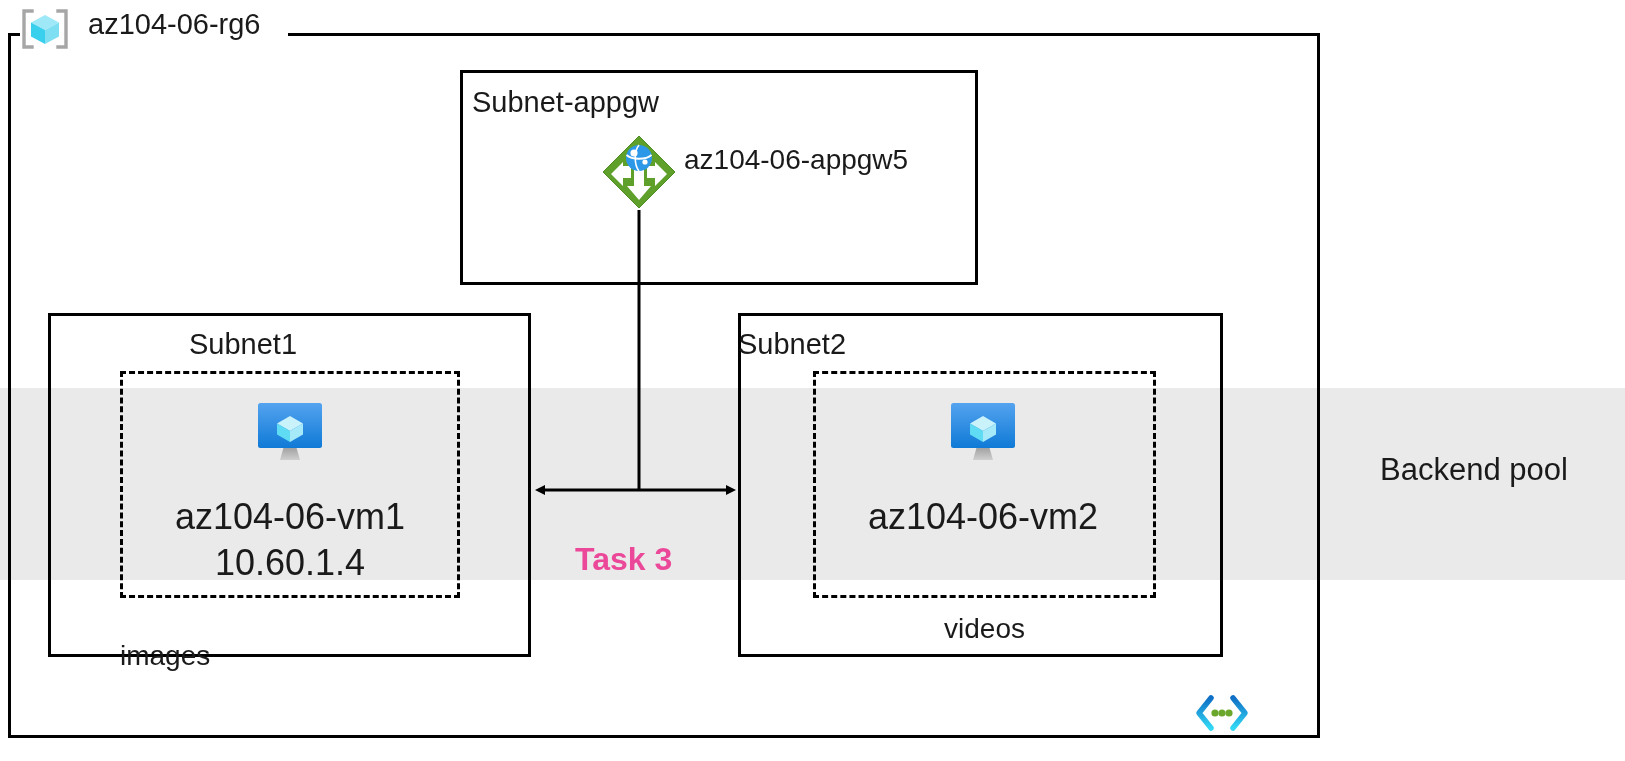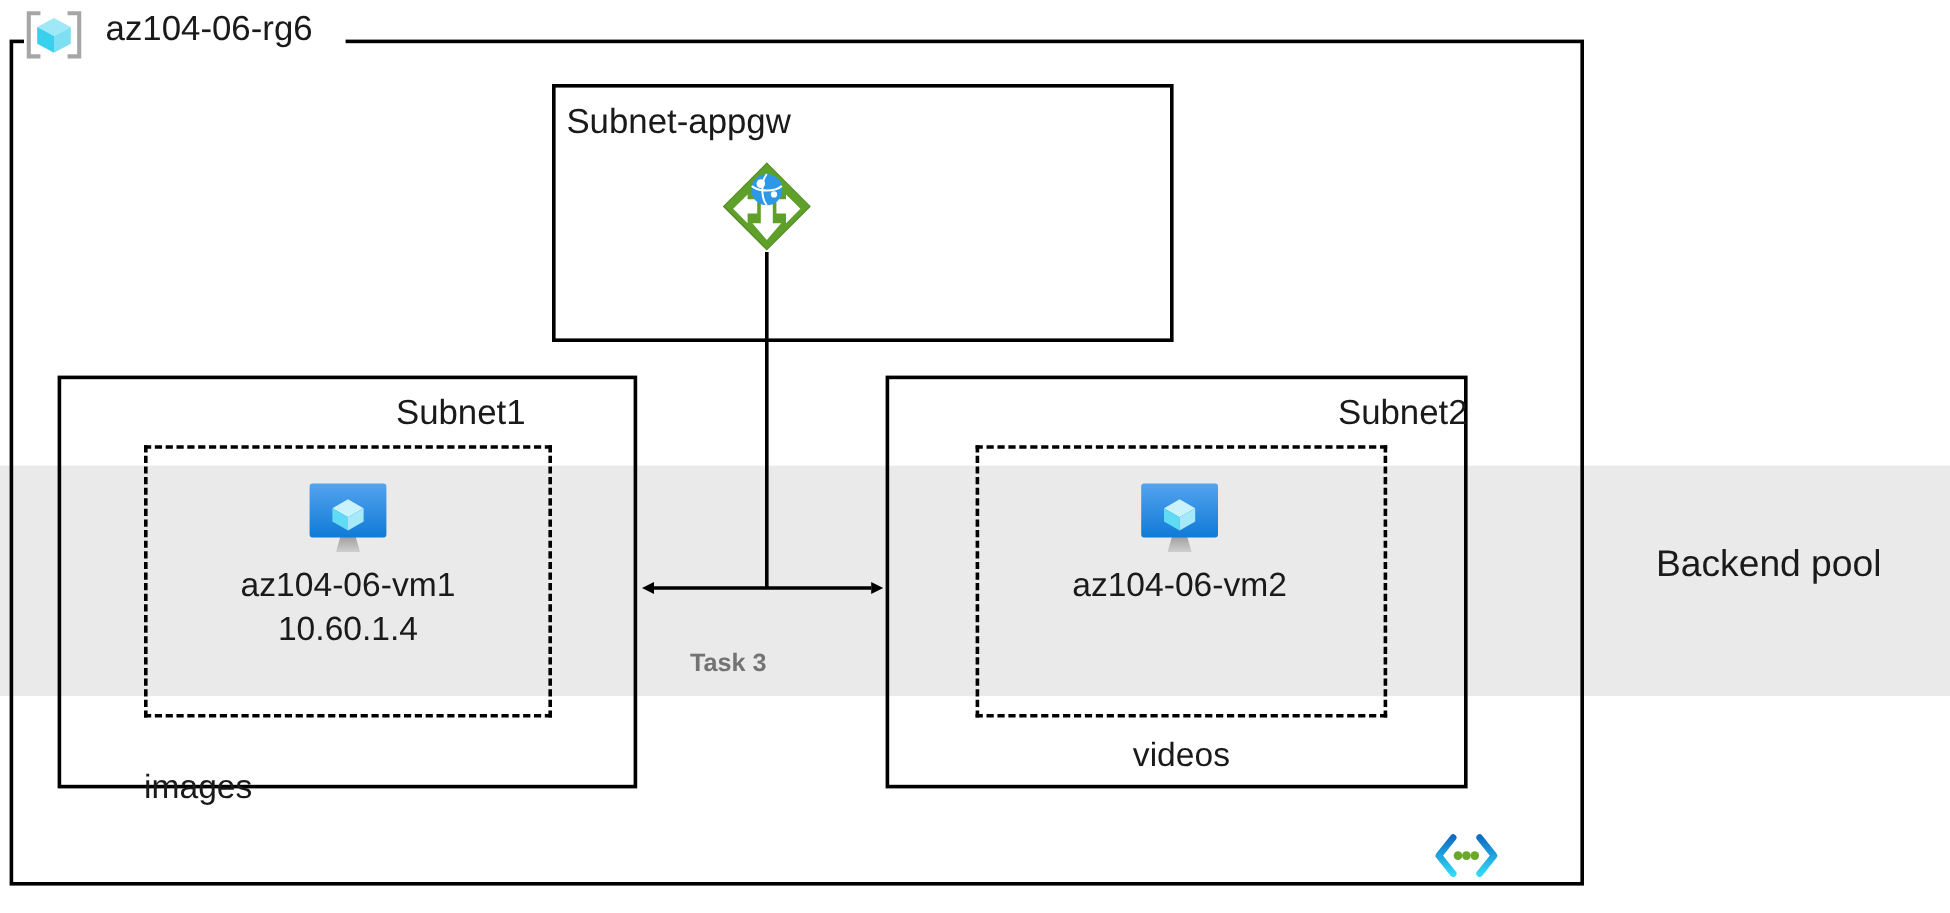--- a/index.html
+++ b/index.html
@@ -93,22 +93,22 @@
   .subnet-two     { left: 738px;  top: 313px; width: 485px; height: 344px; }
 
   .subnet-title {
     position: absolute;
     font-size: 29px;
     color: #1a1a1a;
     white-space: nowrap;
     z-index: 7;
   }
   .title-appgw { left: 472px; top: 86px; }
-  .title-sub1  { left: 48px;  top: 328px; width: 390px; text-align: right; }
-  .title-sub2  { left: 738px; top: 328px; width: 485px; text-align: right; }
+  .title-sub1  { left: 48px;  top: 328px; width: 390px; text-align: center; }
+  .title-sub2  { left: 738px; top: 328px; width: 485px; text-align: left; }
 
   
   .dashed-box {
     position: absolute;
     border: 3px dashed #000000;
     box-sizing: border-box;
     background: transparent;
     z-index: 6;
   }
   .dashed-one { left: 120px; top: 371px; width: 340px; height: 227px; }
@@ -118,24 +118,24 @@
   .vm-block {
     position: absolute;
     width: 340px;
     text-align: center;
     z-index: 7;
   }
   .vm-one { left: 120px; top: 400px; }
   .vm-two { left: 813px; top: 400px; }
   .vm-icon { width: 72px; height: 66px; display: block; margin: 0 auto; }
   .vm-label {
-    font-size: 28px;
+    font-size: 36px;
     color: #1a1a1a;
     line-height: 1.28;
-    margin-top: 4px;
+    margin-top: 28px;
     white-space: nowrap;
   }
 
   
   .container-label {
     position: absolute;
     font-size: 28px;
     color: #1a1a1a;
     white-space: nowrap;
     z-index: 7;
@@ -171,23 +171,23 @@
     width: 1625px;
     height: 761px;
     z-index: 8;
     pointer-events: none;
   }
 
   .task-label {
     position: absolute;
     left: 575px;
     top: 541px;
-    font-size: 21px;
+    font-size: 32px;
     font-weight: bold;
-    color: #737373;
+    color: #ec4899;
     white-space: nowrap;
     z-index: 9;
   }
 
   
   .code-icon {
     position: absolute;
     left: 1193px;
     top: 692px;
     width: 58px;
@@ -234,20 +234,21 @@
       <path d="M33 30 L43 30 L43 52 L50 52 L38 66 L26 52 L33 52 Z" fill="#ffffff"></path>
 
       <circle cx="38" cy="24" r="13" fill="#2d97e8"></circle>
       <path d="M25.5 21 C31 26, 45 26, 50.5 21" fill="none" stroke="#ffffff" stroke-width="1.8"></path>
       <path d="M38 11 C33 17, 33 31, 38 37" fill="none" stroke="#ffffff" stroke-width="1.6"></path>
       <circle cx="33" cy="19" r="3.6" fill="#ffffff"></circle>
       <circle cx="44" cy="28" r="2.6" fill="#ffffff"></circle>
     </svg>
   </div>
   <div class="appgw-names">
+    <div>az104-06-appgw5</div>
   </div>
 
   <div class="subnet-box subnet-one"></div>
   <div class="subnet-title title-sub1">Subnet1</div>
   <div class="dashed-box dashed-one"></div>
   <div class="vm-block vm-one">
     <svg class="vm-icon" viewBox="0 0 72 66" xmlns="http://www.w3.org/2000/svg">
       <defs>
         <linearGradient id="vmscreen1" x1="0" y1="0" x2="0" y2="1">
           <stop offset="0%" stop-color="#54a3ef"></stop>

